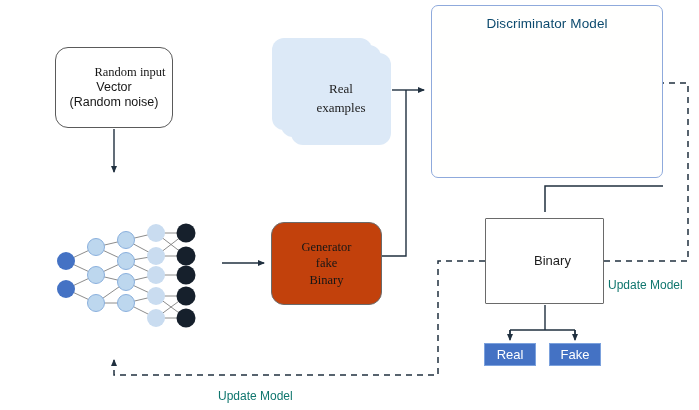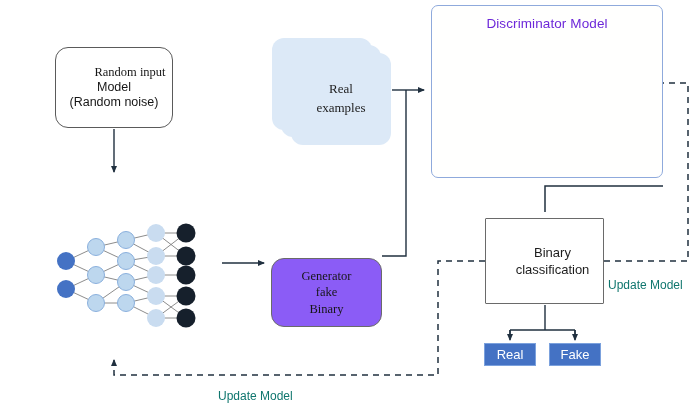--- a/index.html
+++ b/index.html
@@ -32,43 +32,42 @@
     font-size:13.5px;color:#3f3f3f;margin-top:12px;letter-spacing:.1px;
   }
 
   
   #discriminator-model{
     left:431px;top:5px;width:232px;height:173px;
     border:1.3px solid #8faadc;border-radius:7px;background:#fffffe;
     justify-content:flex-start;
   }
   #discriminator-model .panel-title{
-    font-size:13.5px;color:#6d28d9;margin-top:10px;letter-spacing:.1px;
+    font-size:13.5px;color:#0c4a6e;margin-top:10px;letter-spacing:.1px;
   }
 
   
   #real-examples{position:absolute;left:272px;top:38px;width:120px;height:108px;}
   #real-examples .card{
     position:absolute;width:100px;height:92px;border-radius:12px;
     background:#dce9f7;
   }
   #real-examples .c3{left:0;top:0;}
   #real-examples .c2{left:9px;top:7px;}
   #real-examples .c1{left:19px;top:15px;display:flex;flex-direction:column;
        align-items:center;justify-content:center;}
   #real-examples .txt{font-family:"Liberation Serif",serif;font-size:13px;
        color:#1c1c1c;line-height:1.45;text-align:center;}
 
   
   #fake-example{
-    left:271px;top:222px;width:111px;height:69px;
-    border:1.2px solid #6a6a6a;border-radius:13px;background:#8b5cf6;
+    left:271px;top:222px;width:111px;height:83px;
+    border:1.2px solid #6a6a6a;border-radius:13px;background:#c2410c;
     font-family:"Liberation Serif",serif;font-size:12.5px;color:#161616;
     line-height:1.3;
-    margin-top:36px;
   }
 
   
   #binary-classification{
     left:485px;top:218px;width:119px;height:86px;
     border:1.2px solid #6a6a6a;border-radius:1px;background:#ffffff;
     font-size:13px;color:#1d1d1d;line-height:1.34;padding-left:16px;
   }
 
   
@@ -224,21 +223,21 @@
     <path d="M510,330 L510,340" stroke="#20303f" stroke-width="1.4" fill="none" marker-end="url(#ah)"></path>
     <path d="M575,330 L575,340" stroke="#20303f" stroke-width="1.4" fill="none" marker-end="url(#ah)"></path>
 
     <path d="M604,261 L688,261 L688,83 L650,83" stroke="#20303f" stroke-width="1.5" fill="none" stroke-dasharray="6,5" marker-end="url(#ahl)"></path>
 
     <path d="M485,261 L438,261 L438,375 L114,375 L114,360" stroke="#20303f" stroke-width="1.5" fill="none" stroke-dasharray="6,5" marker-end="url(#ahl)"></path>
   </svg>
 
   <div class="box" id="random-input">
     <div class="l1">Random input</div>
-    <div class="l2">Model</div>
+    <div class="l2">Vector</div>
     <div class="l3">(Random noise)</div>
   </div>
 
 
   <div class="box" id="discriminator-model">
     <div class="panel-title">Discriminator Model</div>
   </div>
 
   <div id="real-examples">
     <div class="card c3"></div>
@@ -250,21 +249,20 @@
   </div>
 
   <div class="box" id="fake-example">
     <div>Generator</div>
     <div>fake</div>
     <div>Binary</div>
   </div>
 
   <div class="box" id="binary-classification">
     <div>Binary</div>
-    <div>classification</div>
   </div>
 
   <div class="verdict" id="verdict-real">Real</div>
   <div class="verdict" id="verdict-fake">Fake</div>
 
   <div class="update-label" id="update-label-bottom">Update Model</div>
   <div class="update-label" id="update-label-right">Update Model</div>
 
 </div>
 

